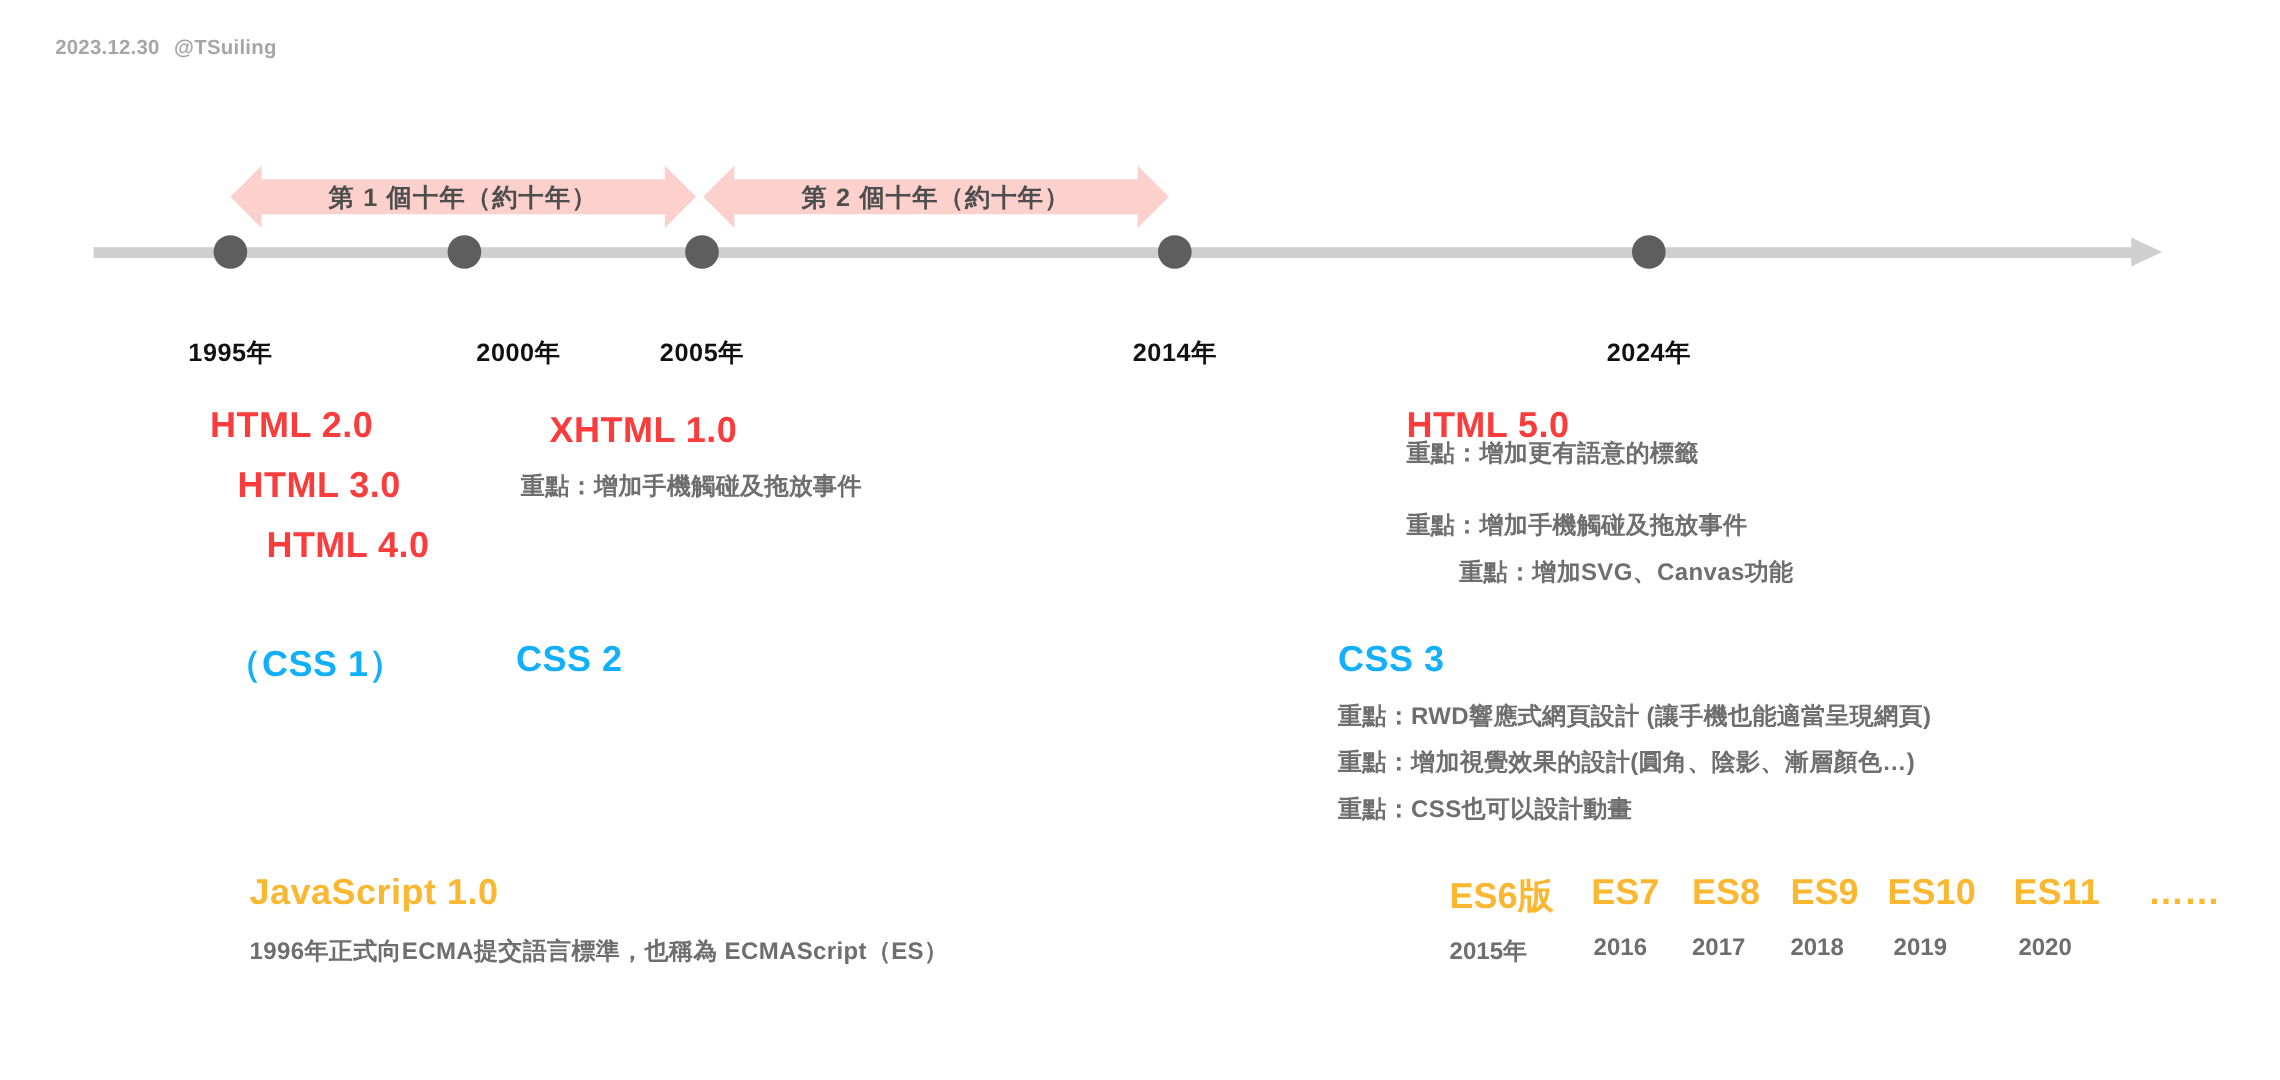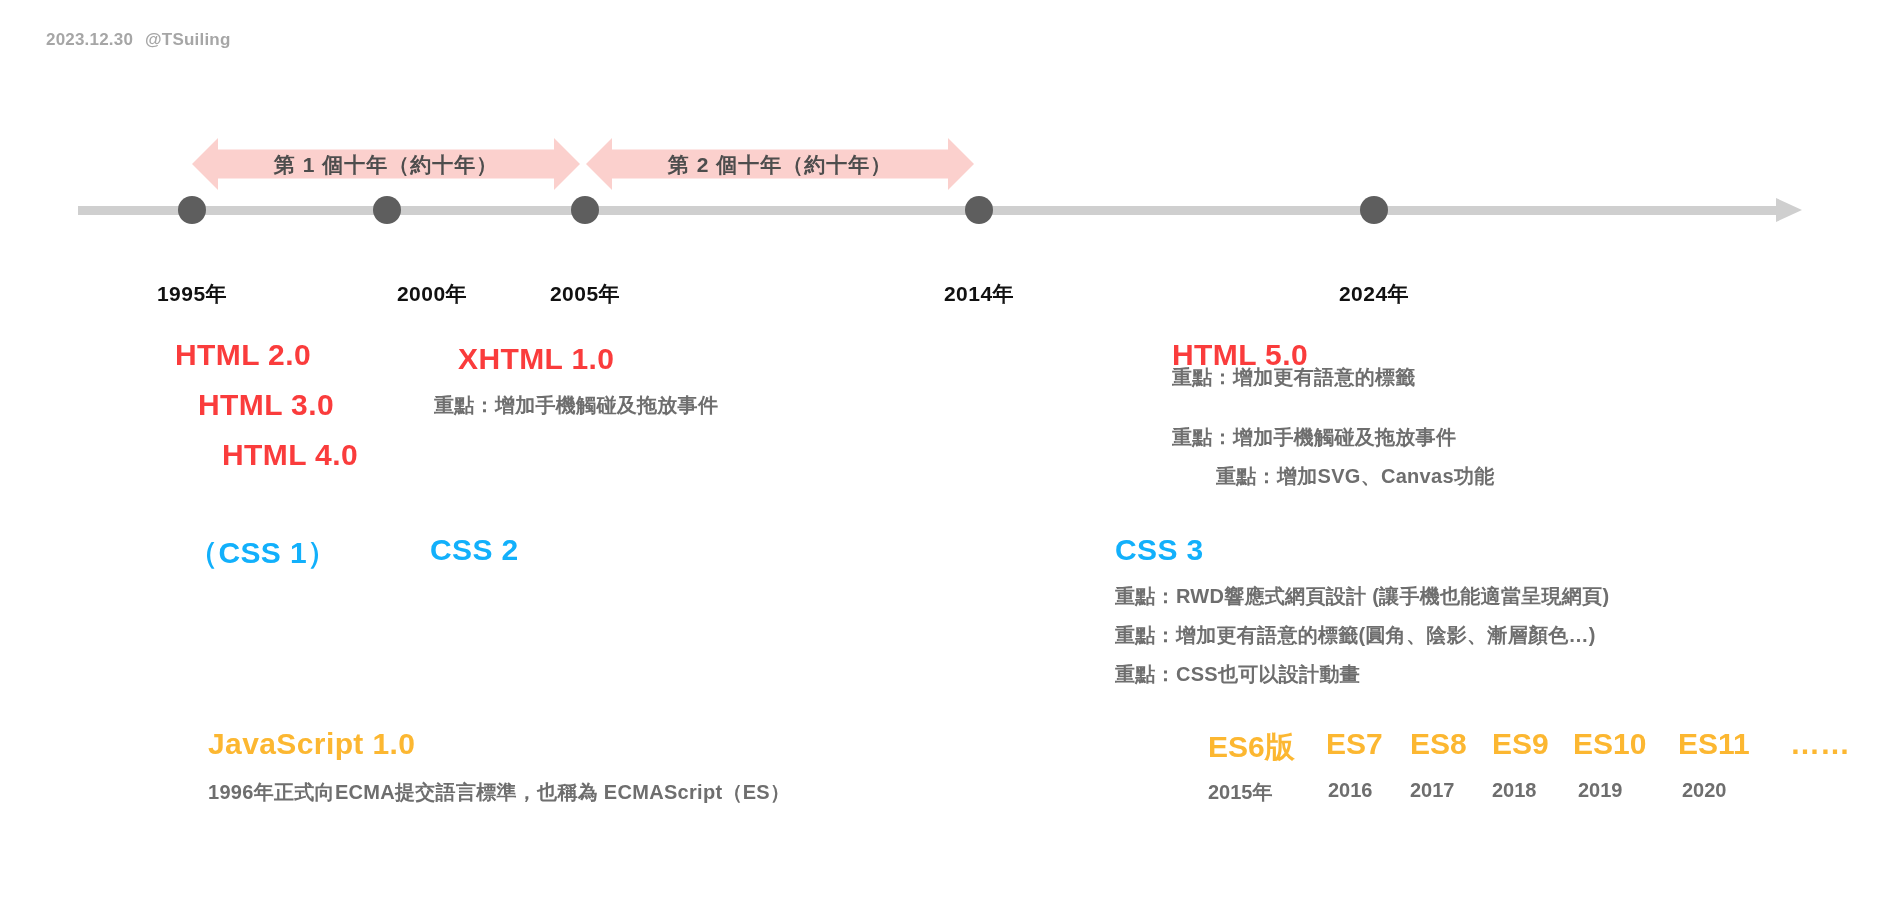--- a/index.html
+++ b/index.html
@@ -179,21 +179,21 @@
 <div class="version-head red" style="left:1172px; top:338px;">HTML 5.0</div>
 <div class="detail-line" style="left:1172px; top:364px;text-align:right;">重點：增加更有語意的標籤</div>
 <div class="detail-line" style="left:1172px; top:424px;">重點：增加手機觸碰及拖放事件</div>
 <div class="detail-line" style="left:1172px; top:463px;margin-left:44px;">重點：增加SVG、Canvas功能</div>
 
 <div class="version-head blue" style="left:188px; top:533px;">（CSS 1）</div>
 <div class="version-head blue" style="left:430px; top:533px;">CSS 2</div>
 
 <div class="version-head blue" style="left:1115px; top:533px;">CSS 3</div>
 <div class="detail-line" style="left:1115px; top:583px;">重點：RWD響應式網頁設計 (讓手機也能適當呈現網頁)</div>
-<div class="detail-line" style="left:1115px; top:622px;">重點：增加更有語意的標籤(圓角、陰影、漸層顏色…)</div>
+<div class="detail-line" style="left:1115px; top:622px;">重點：增加視覺效果的設計(圓角、陰影、漸層顏色…)</div>
 <div class="detail-line" style="left:1115px; top:661px;">重點：CSS也可以設計動畫</div>
 
 <div class="version-head gold" style="left:208px; top:727px;">JavaScript 1.0</div>
 <div class="detail-line" style="left:208px; top:779px;">1996年正式向ECMA提交語言標準，也稱為 ECMAScript（ES）</div>
 
 <div id="es-group">
     <div class="es-item" style="left: 1208px; top: 727px;">ES6版</div>
     <div class="es-year" style="left: 1208px; top: 779px;">2015年</div>
     <div class="es-item" style="left: 1326px; top: 727px;">ES7</div>
     <div class="es-year" style="left: 1328px; top: 779px;">2016</div>

